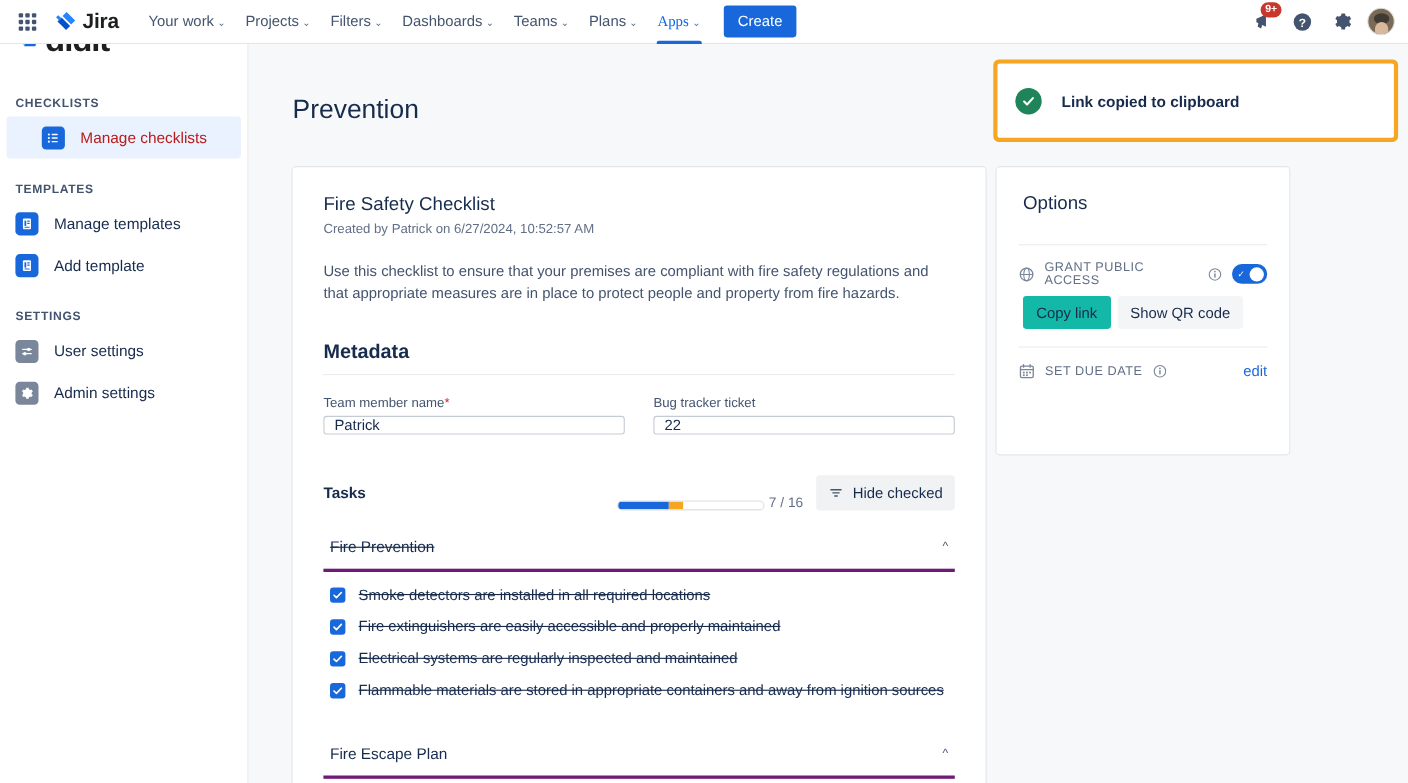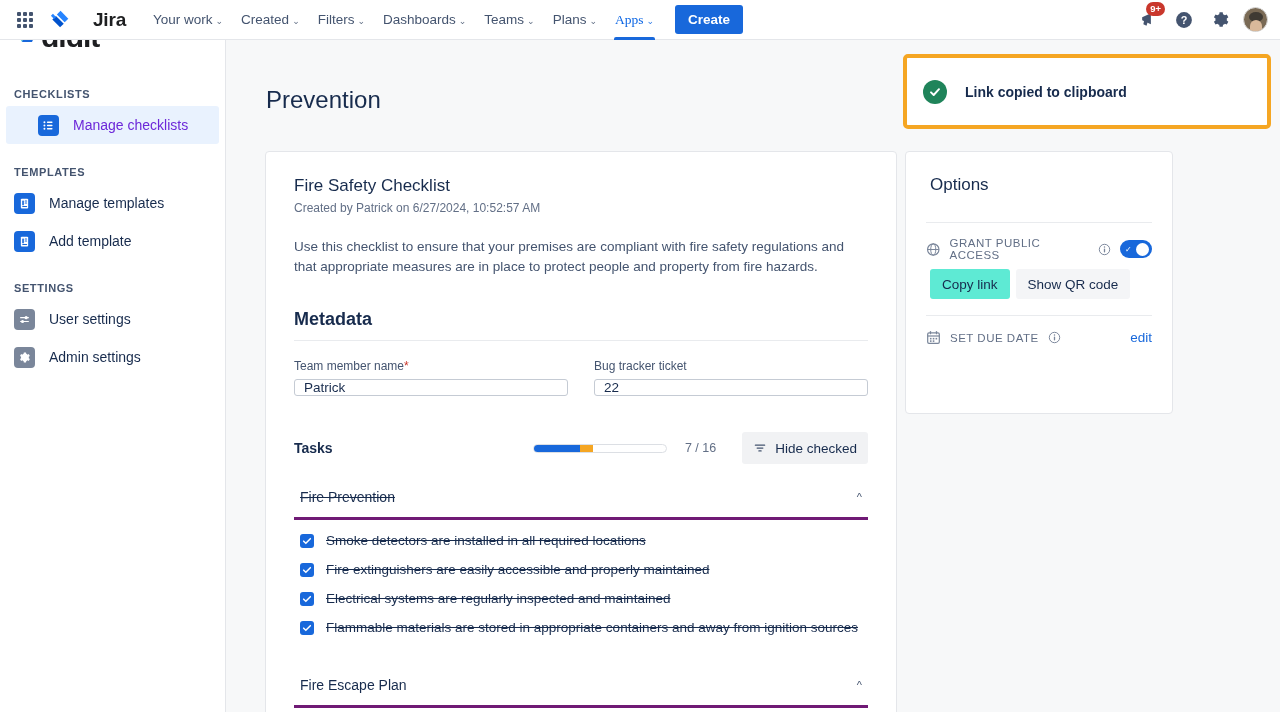--- a/index.html
+++ b/index.html
@@ -14,37 +14,37 @@
   
   #topnav {
     position: absolute; top: 0; left: 0; width: 1280px; height: 40px;
     background: #ffffff; border-bottom: 1px solid #e4e6ea;
     display: flex; align-items: center; z-index: 40;
   }
   .apps-grid { width: 26px; height: 26px; margin-left: 12px; display: grid;
     grid-template-columns: repeat(3,1fr); grid-template-rows: repeat(3,1fr);
     gap: 2px; padding: 5px; cursor: pointer; }
   .apps-grid i { background: #44546F; border-radius: 1px; display: block; }
-  .brand { display: flex; align-items: center; gap: 21px; margin-left: 12px; cursor: pointer; }
+  .brand { display: flex; align-items: center; gap: 3px; margin-left: 12px; cursor: pointer; }
   .brand-logo { width: 22px; height: 22px; }
   .brand-text { font-size: 19px; font-weight: 600; color: #1e1f21; letter-spacing: -0.2px; }
   .nav-items { display: flex; align-items: center; margin-left: 18px; height: 40px; }
   .nav-item {
     font-size: 13.5px; color: #44546F; padding: 0 9px; height: 40px;
     display: flex; align-items: center; gap: 3px; cursor: pointer; position: relative;
   }
   .nav-item.active { color: #0C66E4; font-family: Liberation Serif, serif; }
   .nav-item.active::after {
     content: ""; position: absolute; left: 8px; right: 8px; bottom: 0;
     height: 3px; background: #1868DB; border-radius: 2px 2px 0 0;
   }
   .caret { font-size: 9px; opacity: .85; transform: translateY(1px); }
   .create-btn {
     margin-left: 12px; background: #1868DB; color: #fff; font-size: 13.5px;
-    font-weight: 700; padding: 7px 13px; border-radius: 3px; border: 0; cursor: pointer;
+    font-weight: 400; padding: 7px 13px; border-radius: 3px; border: 0; cursor: pointer;
   }
   .nav-right { margin-left: auto; display: flex; align-items: center; gap: 10px; padding-right: 12px; }
   .searchbox {
     width: 178px; height: 30px; border: 1px solid #8590A2; border-radius: 4px;
     display: flex; align-items: center; gap: 7px; padding: 0 9px; background: #fff; cursor: text;
   }
   .searchbox input {
     border: 0; outline: 0; font-size: 13.5px; color: #44546F; width: 130px;
     font-family: "Liberation Sans", sans-serif; background: transparent;
   }
@@ -75,21 +75,21 @@
   .logo-word { font-size: 30px; font-weight: 700; color: #1e1f21; letter-spacing: -1px;
     line-height: 30px; }
   .sect-label {
     font-size: 11px; font-weight: 700; color: #44546F; letter-spacing: .6px;
     padding: 0 14px; margin-top: 22px; margin-bottom: 6px;
   }
   .nav-row {
     display: flex; align-items: center; gap: 14px; height: 38px; margin: 0 6px;
     padding: 0 8px; border-radius: 3px; cursor: pointer; font-size: 14px; color: #172B4D;
   }
-  .nav-row.selected { background: #E9F2FE; color: #6d28d9; padding-left: 32px; }
+  .nav-row.selected { background: #E9F2FE; color: #b91c1c; padding-left: 32px; }
   .sq-icon { width: 21px; height: 21px; border-radius: 4px; flex: 0 0 21px;
     display: flex; align-items: center; justify-content: center; }
   .sq-blue { background: #1868DB; }
   .sq-grey { background: #7A869A; }
 
   
   #main {
     position: absolute; top: 40px; left: 226px; width: 1054px; height: 672px;
     background: #F7F8F9; overflow: hidden;
   }
@@ -112,21 +112,21 @@
   .field-label { font-size: 12px; color: #44546F; margin-bottom: 5px; }
   .req { color: #C9372C; }
   .field input {
     width: 100%; height: 17px; border: 1px solid #c5cbd4; border-radius: 3px;
     padding: 0 9px; font-size: 13.5px; color: #172B4D; outline: none;
     font-family: "Liberation Sans", sans-serif; background: #fff;
   }
 
   .tasks-bar { display: flex; align-items: center; margin-top: 36px; }
   .tasks-label { font-size: 14px; font-weight: 700; color: #172B4D; }
-  .progress-group { margin-left: auto; display: flex; align-items: center; gap: 18px; }
+  .progress-group { margin-left: auto; display: flex; align-items: flex-end; gap: 4px; }
   .progress {
     width: 134px; height: 9px; border-radius: 5px; background: #fff;
     border: 1px solid #DCDFE4; overflow: hidden; display: flex;
   }
   .progress .seg-a { background: #1868DB; height: 100%; }
   .progress .seg-b { background: #F5A623; height: 100%; }
   .progress-count { font-size: 12.5px; color: #626F86; }
   .hide-btn {
     display: flex; align-items: center; gap: 8px; background: #F1F2F4;
     border: 0; border-radius: 3px; height: 32px; padding: 0 11px;
@@ -164,21 +164,21 @@
     display: flex; align-items: center; padding: 0 3px; cursor: pointer; position: relative;
   }
   .toggle .knob { width: 13px; height: 13px; border-radius: 50%; background: #fff;
     position: absolute; right: 3px; }
   .toggle .tick { color: #fff; font-size: 8px; margin-left: 2px; }
   .opt-btns { display: flex; gap: 6px; padding: 8px 20px 0 24px; }
   .pill {
     border: 0; border-radius: 3px; height: 30px; padding: 0 12px; font-size: 13.5px;
     color: #172B4D; cursor: pointer; font-family: "Liberation Sans", sans-serif;
   }
-  .pill.pressed { background: #5eead4; }
+  .pill.pressed { background: #14b8a6; }
   .pill.plain { background: #F4F5F7; }
   .opt-div2 { height: 1px; background: #e9ebee; margin: 16px 20px 0 20px; }
   .edit-link { margin-left: auto; font-size: 13.5px; color: #1868DB; cursor: pointer; }
 
   
   #toast-highlight {
     position: absolute; left: 903px; top: 54px; width: 368px; height: 75px;
     border: 4px solid #F5A623; border-radius: 5px; z-index: 60; background: #fff;
   }
   #toast {
@@ -214,21 +214,21 @@
     </svg>
     <span class="brand-text">Jira</span>
   </div>
 
   <div class="nav-items">
     <div class="nav-item">
       <span>Your work</span>
       <span class="caret">⌄</span>
     </div>
     <div class="nav-item">
-      <span>Created</span>
+      <span>Projects</span>
       <span class="caret">⌄</span>
     </div>
     <div class="nav-item">
       <span>Filters</span>
       <span class="caret">⌄</span>
     </div>
     <div class="nav-item">
       <span>Dashboards</span>
       <span class="caret">⌄</span>
     </div>

